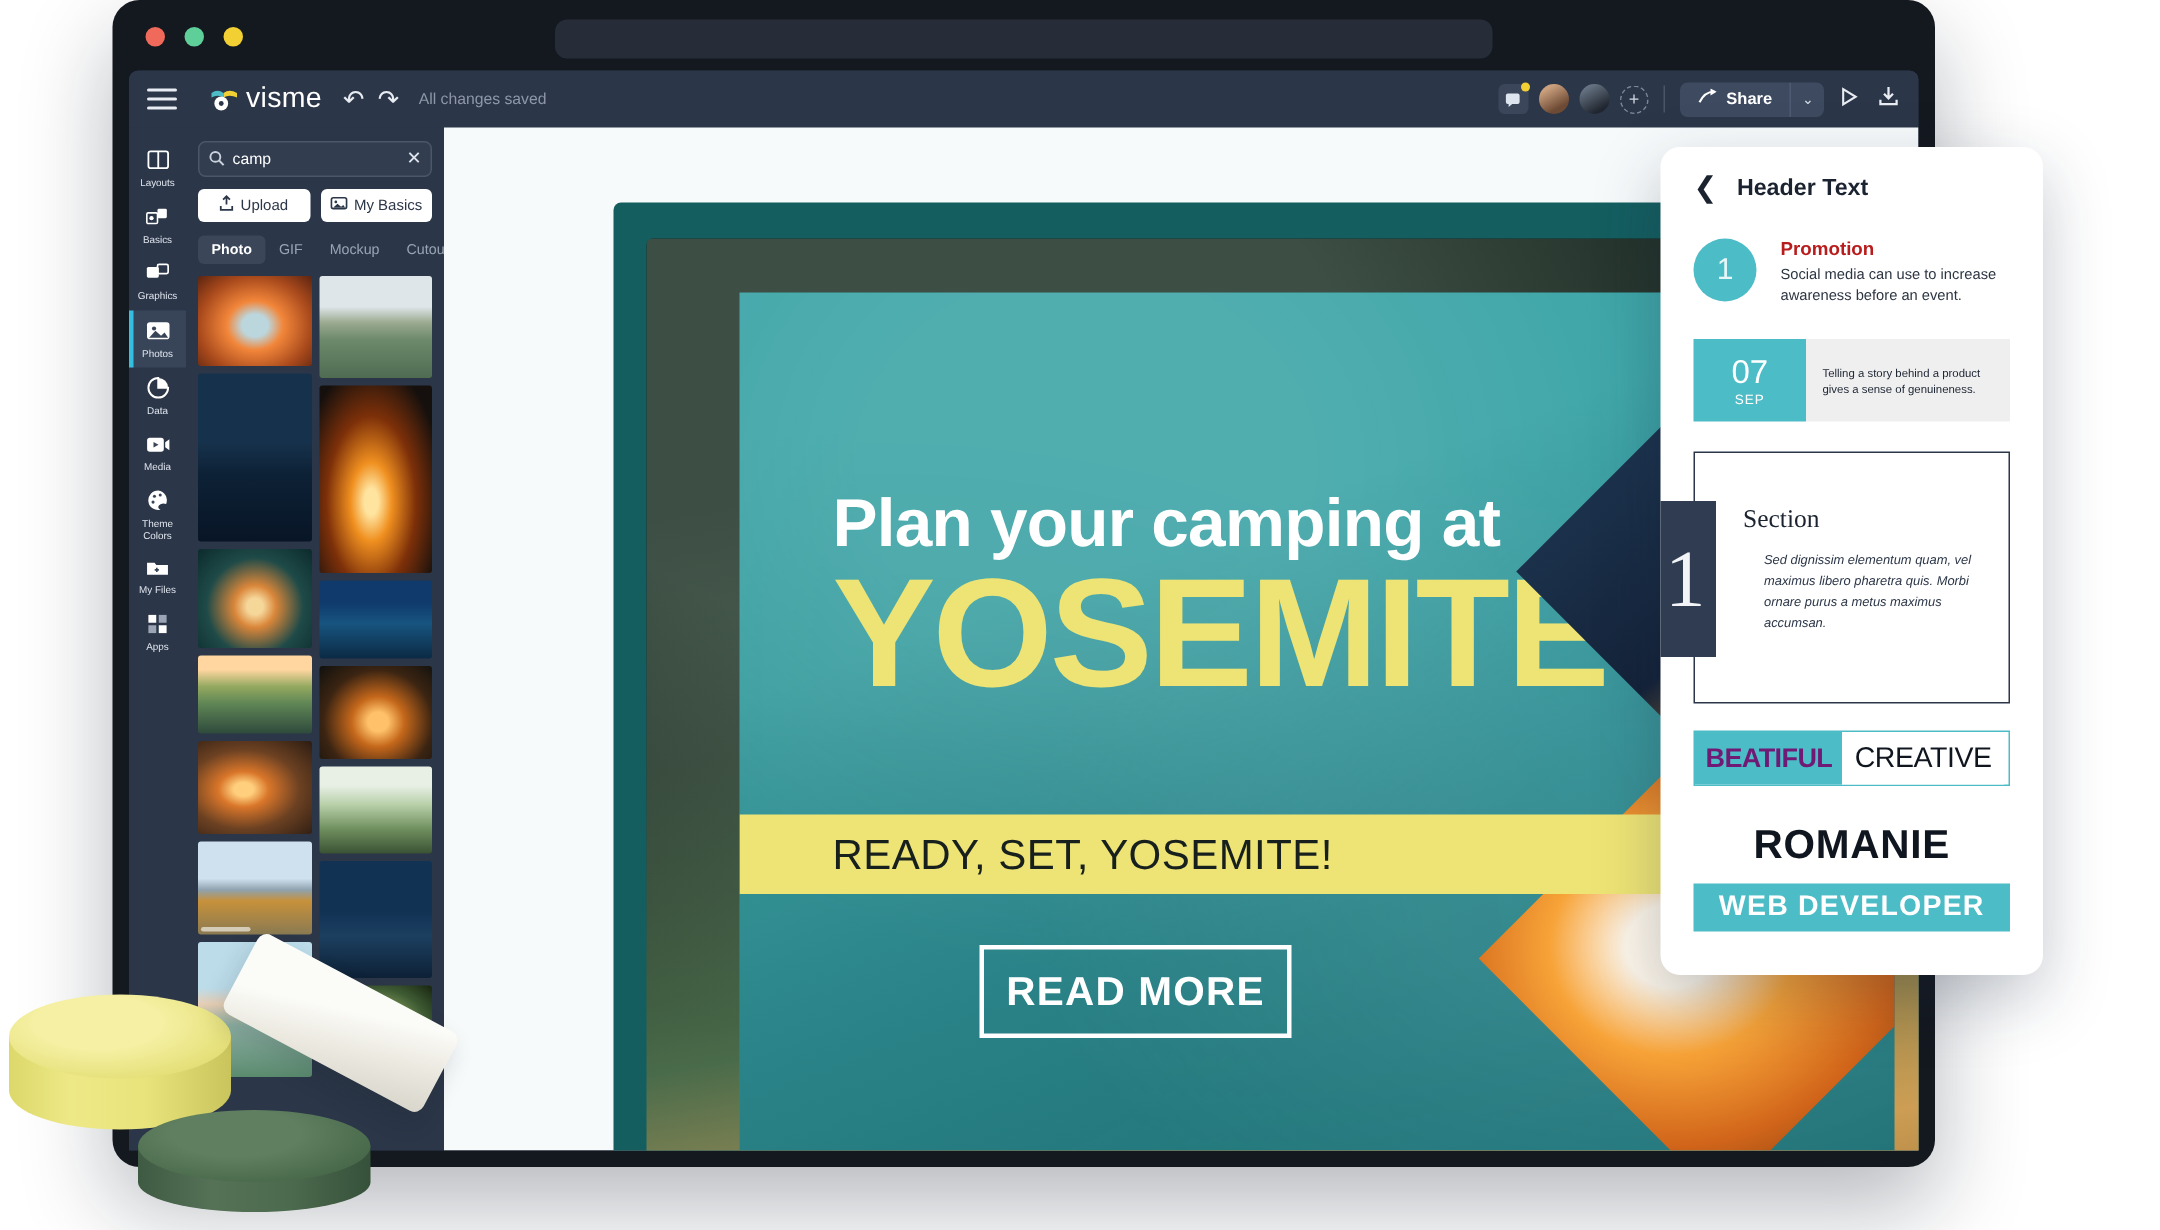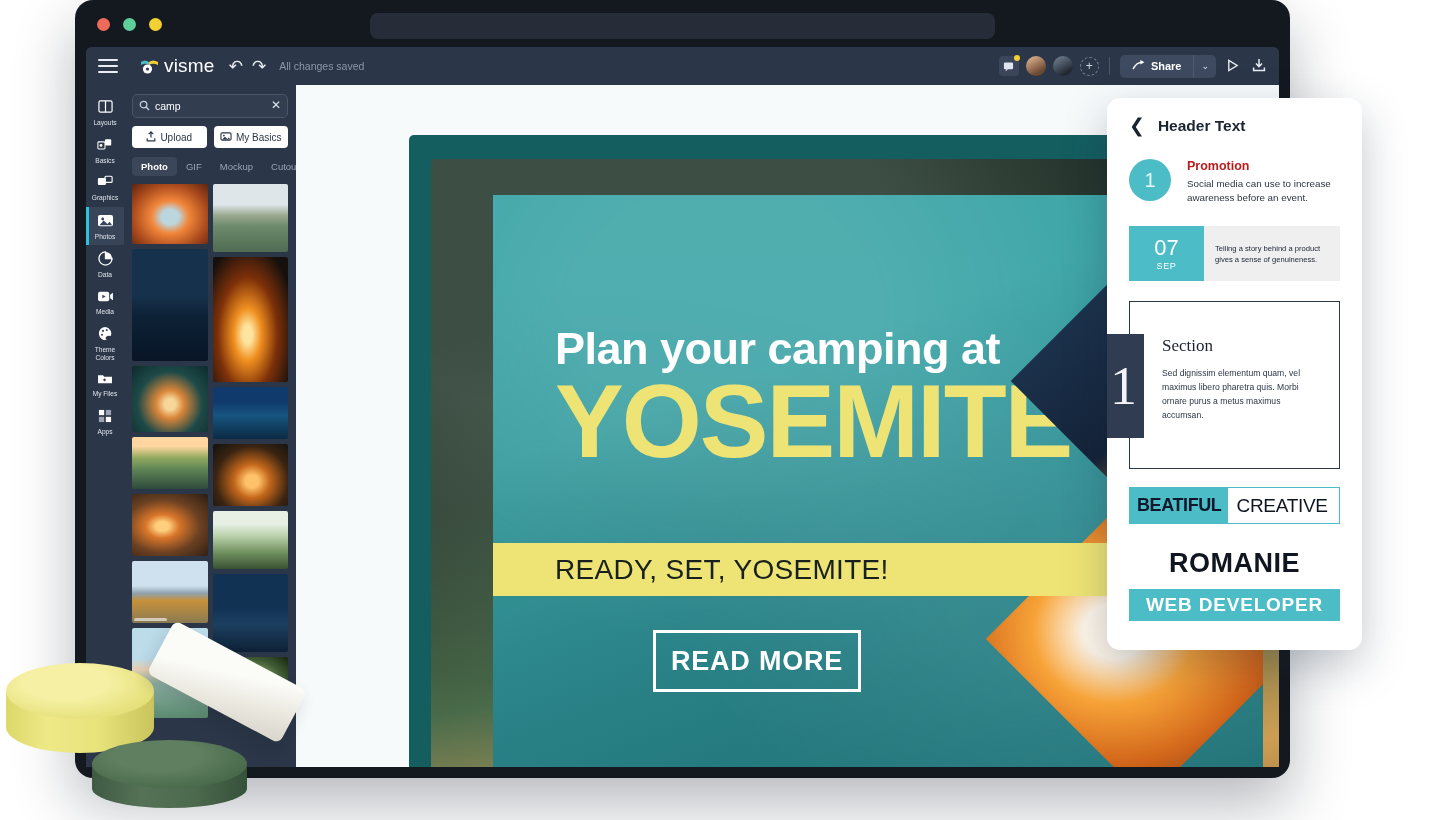--- a/index.html
+++ b/index.html
@@ -220,24 +220,24 @@
   .blk-section {
     margin-top: 20px; margin-left: 22px; margin-right: 22px; height: 168px;
     border: 1.2px solid #2b3648; position: relative; cursor: pointer;
   }
   .sec-num {
     position: absolute; left: -27px; top: 32px; width: 41px; height: 104px; background: #2f3c51;
     color: #f2f4f7; font-size: 54px; display: flex; align-items: center; justify-content: center;
     font-family: "Liberation Serif", serif;
   }
   .sec-title { position: absolute; left: 32px; top: 34px; font-size: 17px; color: #1b2330; font-family: "Liberation Serif", serif; }
-  .sec-body { position: absolute; left: 32px; top: 64px; right: 18px; font-size: 8.6px; line-height: 14px; color: #2b3648; }
+  .sec-body { position: absolute; left: 46px; top: 64px; right: 18px; font-size: 8.6px; line-height: 14px; color: #2b3648; font-style: italic; }
 
   .blk-badge { margin: 18px 22px 0; display: flex; height: 37px; border: 1.5px solid #4cbcc6; cursor: pointer; }
-  .badge-l { background: #4cbcc6; color: #0f172a; font-size: 18px; font-weight: bold; display: flex; align-items: center; padding: 0 7px; letter-spacing: -.4px; }
+  .badge-l { background: #4cbcc6; color: #701a75; font-size: 18px; font-weight: bold; display: flex; align-items: center; padding: 0 7px; letter-spacing: -.4px; }
   .badge-r { background: #fff; color: #10161f; font-size: 19px; font-weight: normal; display: flex; align-items: center; padding: 0 8px; letter-spacing: -.3px; }
   .blk-name { text-align: center; margin-top: 24px; font-size: 27px; font-weight: bold; color: #10161f; letter-spacing: .5px; cursor: pointer;
     font-family: "Liberation Sans Narrow", "Liberation Sans", sans-serif; }
   .blk-role { margin: 10px 22px 0; height: 32px; background: #4cbcc6; color: #fff; display: flex; align-items: center; justify-content: center;
     font-size: 19px; font-weight: bold; letter-spacing: .8px; cursor: pointer;
     font-family: "Liberation Sans Narrow", "Liberation Sans", sans-serif; }
 
   
   .prop { position: absolute; }
   .cyl-top { position: absolute; left: 0; top: 0; width: 100%; height: 100%; border-radius: 50%; }

